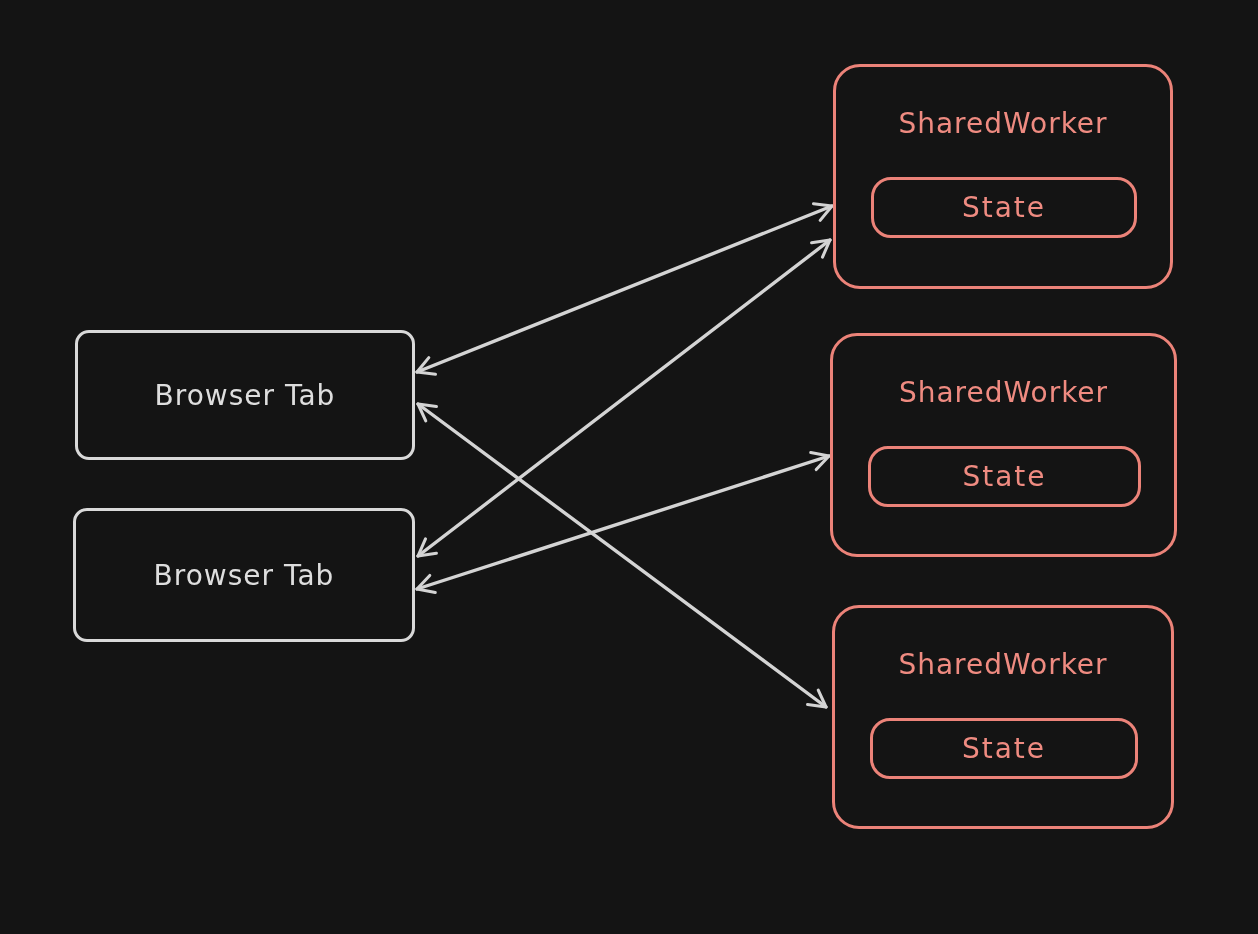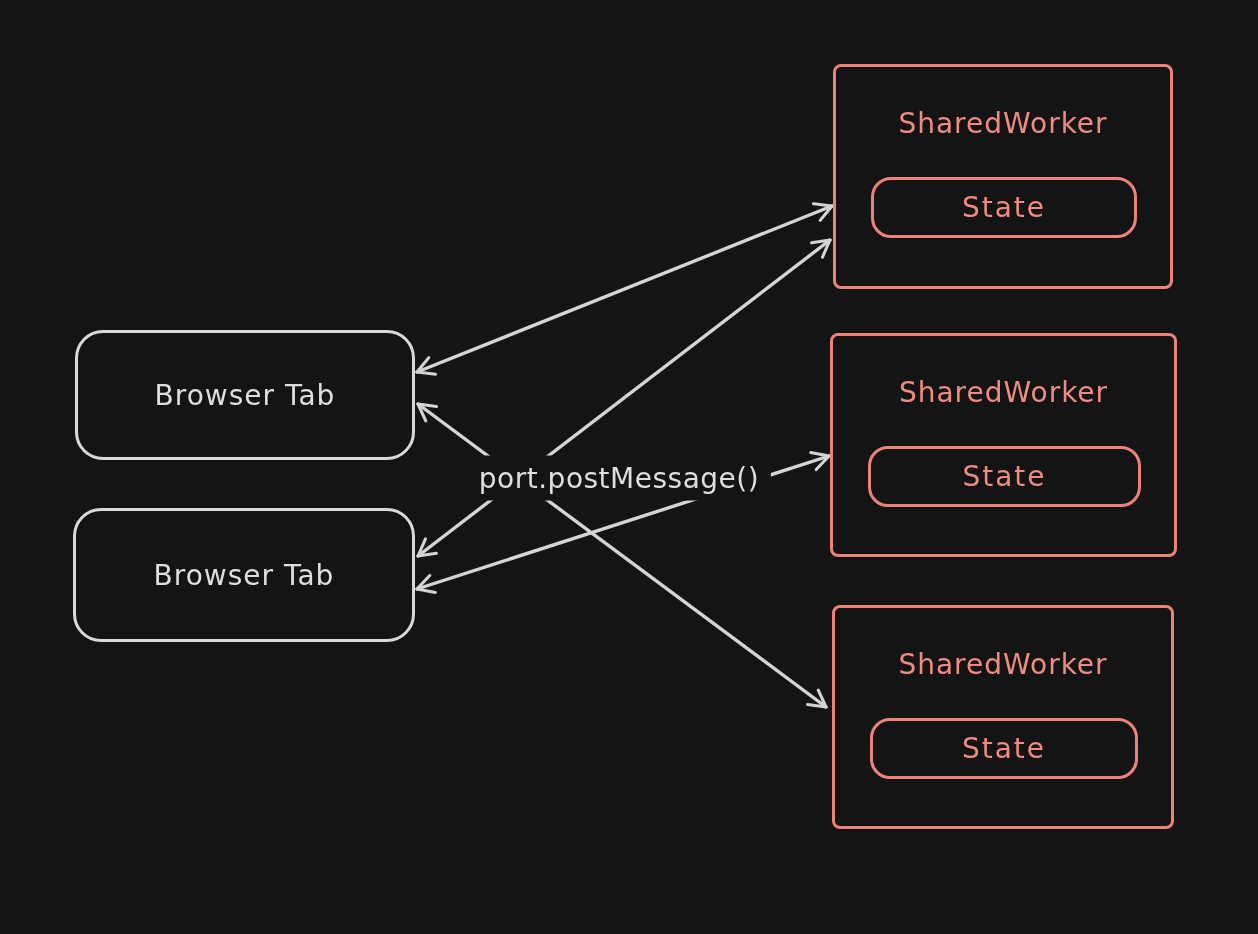--- a/index.html
+++ b/index.html
@@ -15,31 +15,31 @@
     position:relative;
     width:1258px;height:934px;
     background:var(--bg);
     font-family:"DejaVu Sans",sans-serif;
     overflow:hidden;
   }
   .node{
     position:absolute;
     box-sizing:border-box;
     border:3.5px solid var(--light);
-    border-radius:28px;
+    border-radius:14px;
     color:var(--text-light);
   }
   .tab{
     display:flex;align-items:center;justify-content:center;
     font-size:28px;letter-spacing:1px;
   }
   .worker{
     border-color:var(--accent);
     color:var(--text-accent);
-    border-radius:8px;
+    border-radius:27px;
   }
   .worker-title{
     position:absolute;top:0;left:0;right:0;height:112px;
     display:flex;align-items:center;justify-content:center;
     font-size:28px;letter-spacing:1px;
   }
   .state{
     position:absolute;left:35px;right:33px;top:110px;height:61px;
     box-sizing:border-box;
     border:3.5px solid var(--accent);
@@ -100,15 +100,14 @@
     </div>
   </div>
 
   <div class="node worker" style="left:832px;top:605px;width:342px;height:224px;">
     <div class="worker-title">SharedWorker</div>
     <div class="state">
       <span>State</span>
     </div>
   </div>
 
-  <div class="connector-label">port.postMessage()</div>
 
 </div>
 
 </body></html>

